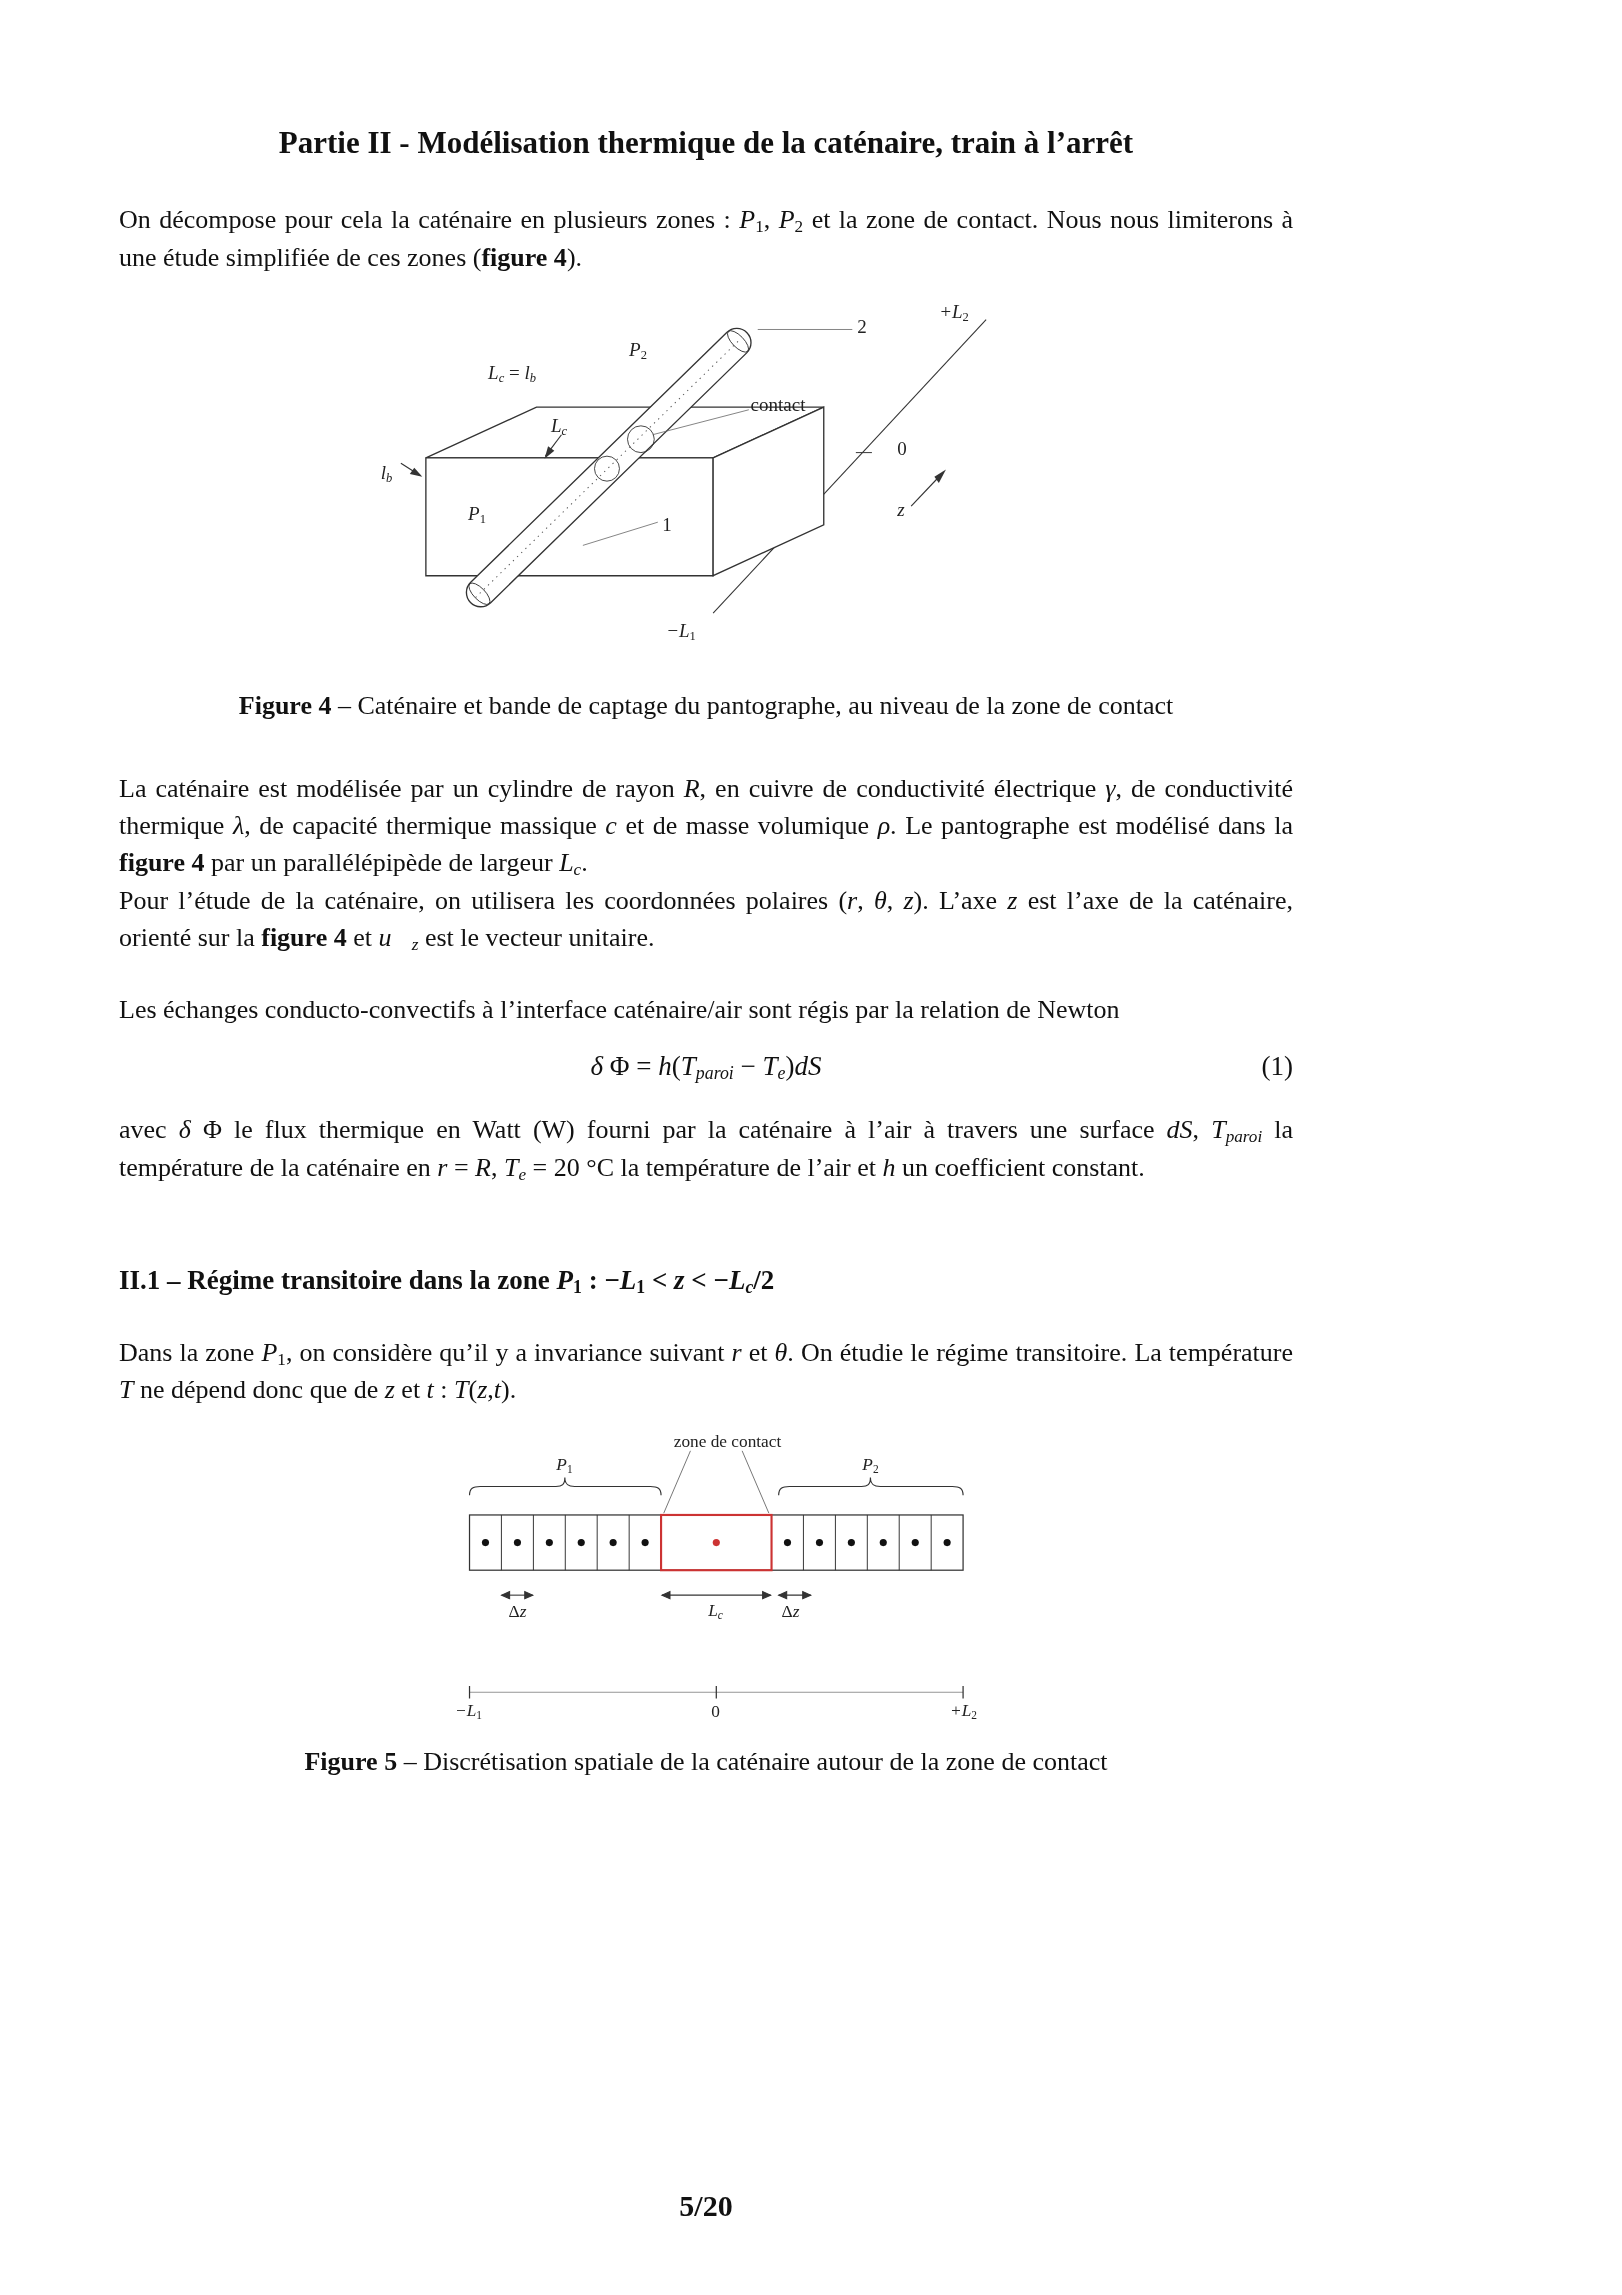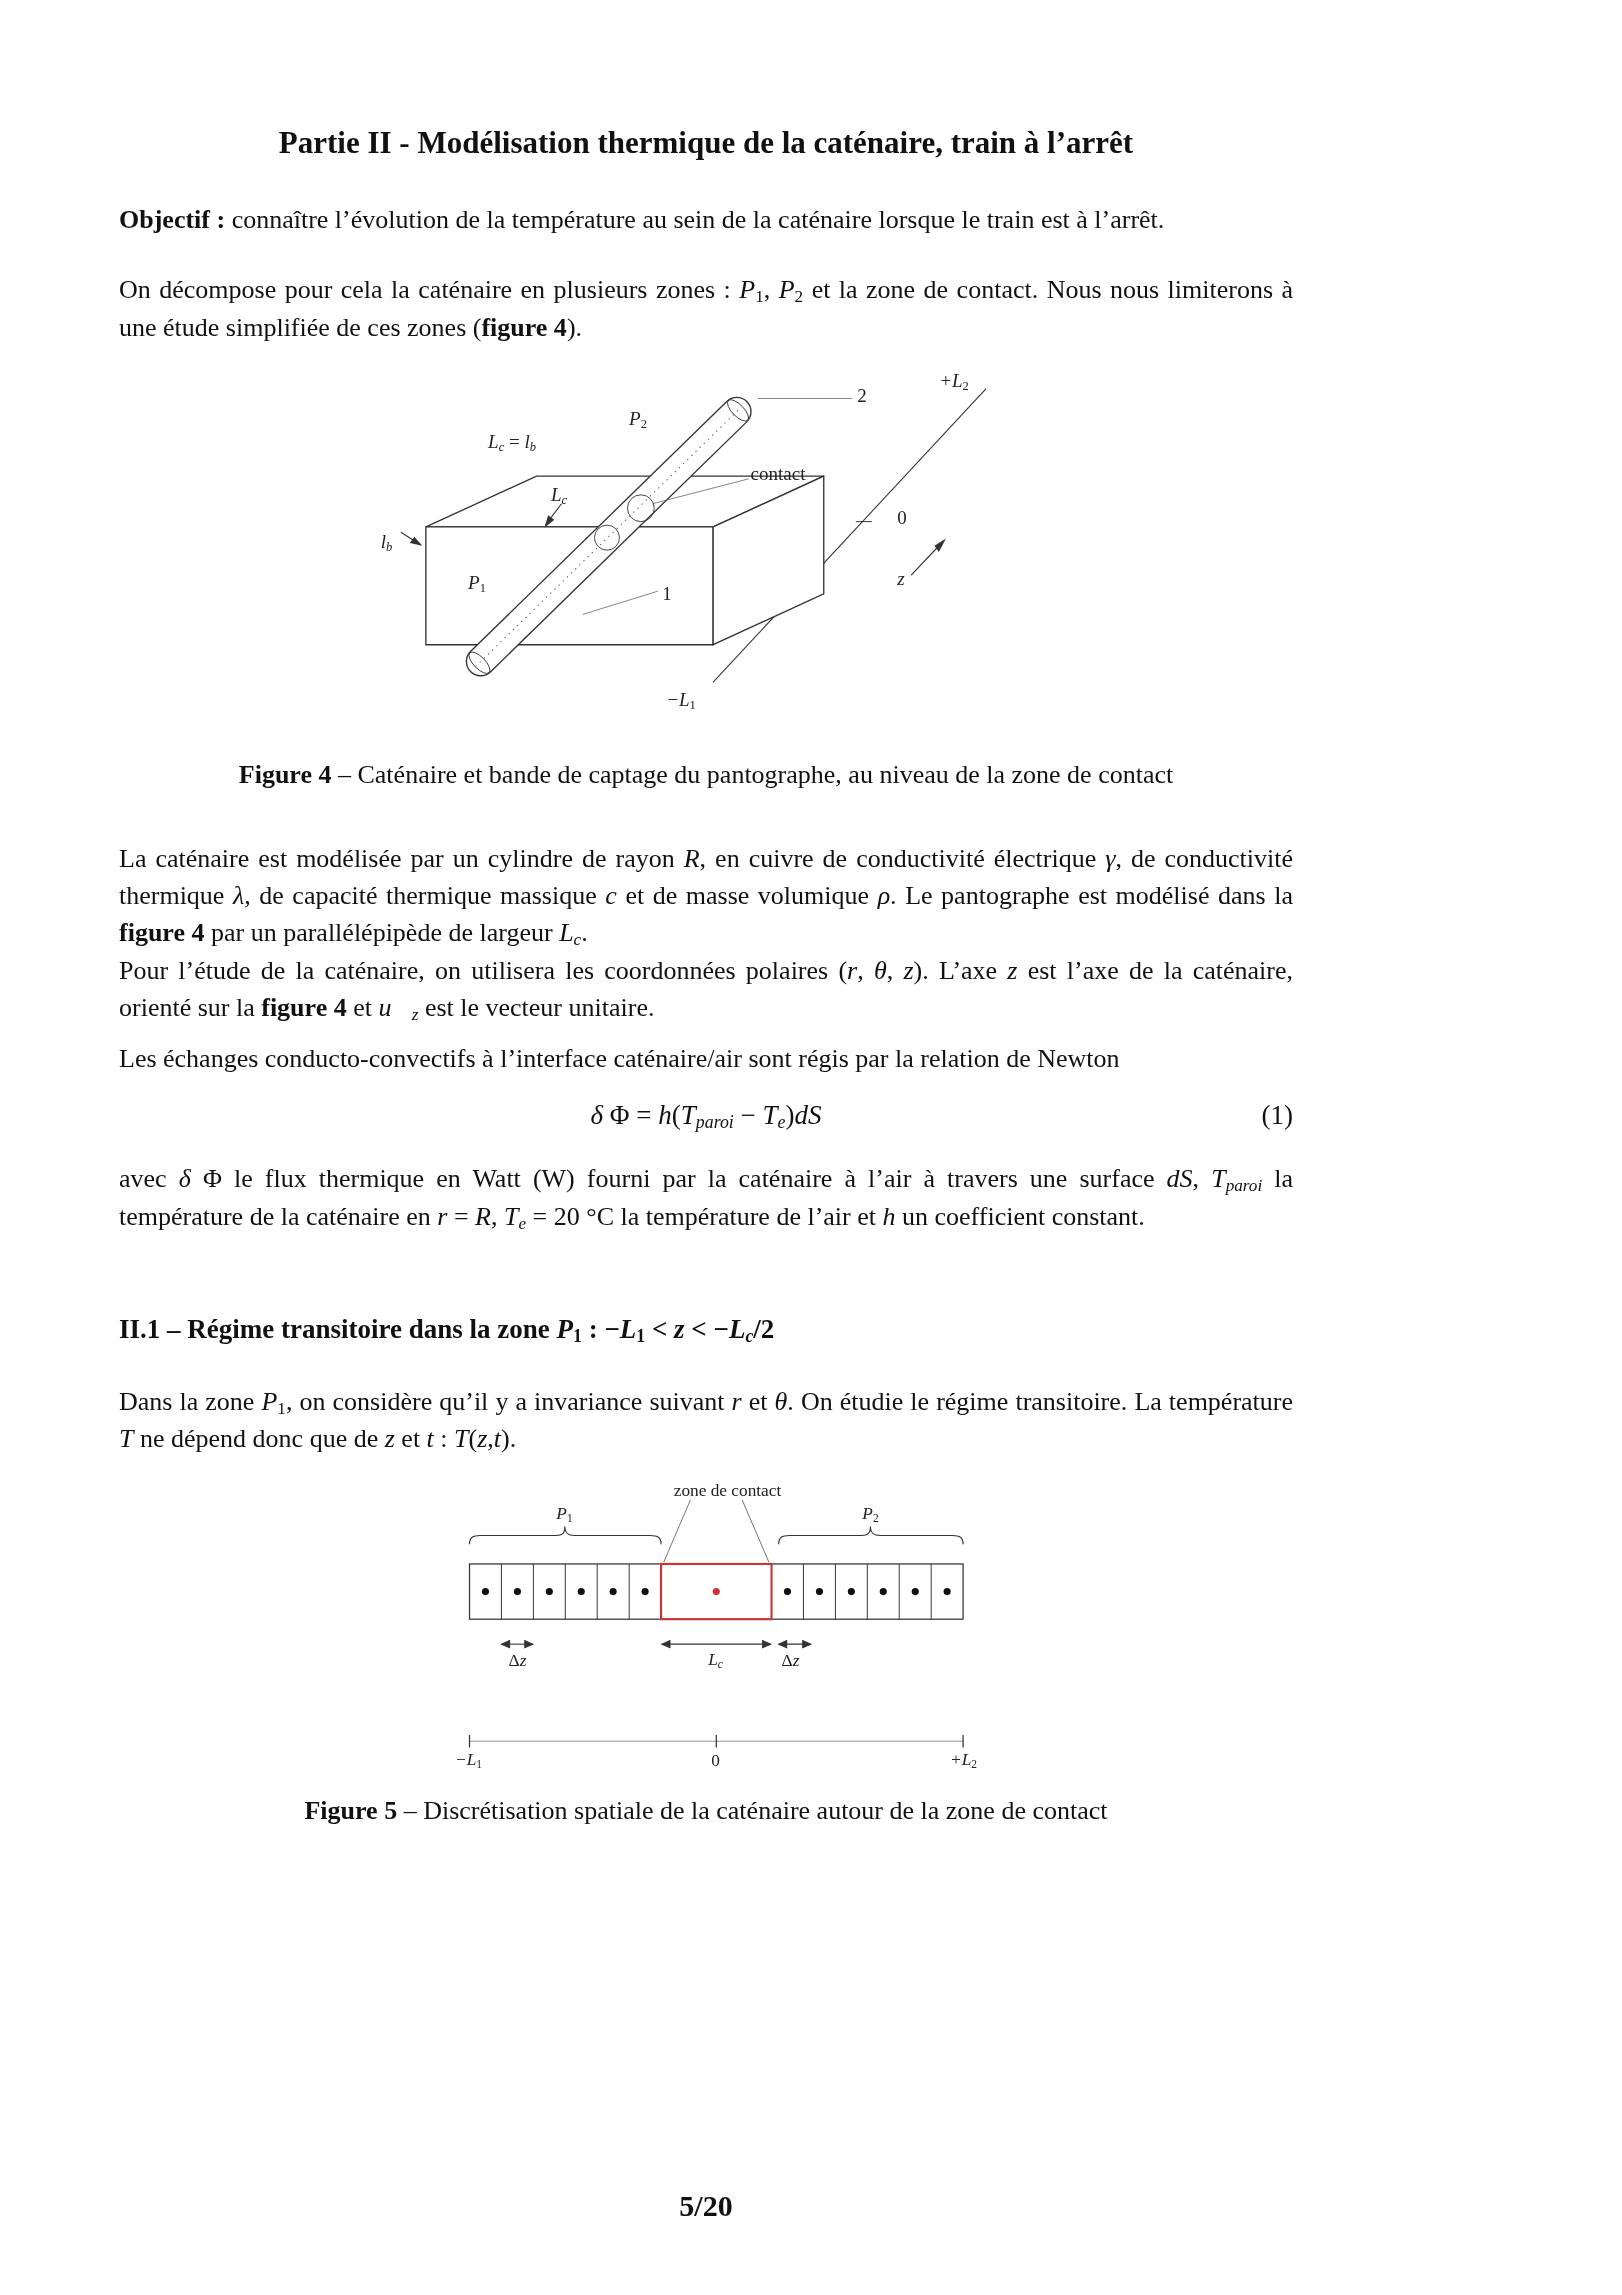--- a/index.html
+++ b/index.html
@@ -7,21 +7,21 @@
     width:1412px;height:2295px;position:relative;background:#fff;
     font-family:"Liberation Serif","DejaVu Serif",serif;
     font-size:26px;color:#111;overflow:hidden;
   }
   .content{padding:124px 119px 0 119px;}
   h1{font-size:31px;font-weight:bold;text-align:center;margin:0 0 41px 0;line-height:1.2;}
   p{margin:0;text-align:justify;line-height:1.42;}
   .mb-lg{margin-bottom:33px;}
   .mb-md{margin-bottom:22px;}
   .mb-xl{margin-bottom:76px;}
-  .mb-after-p4{margin-bottom:14px;}
+  .mb-after-p4{margin-bottom:35px;}
   .caption{text-align:center;margin:14px 0 47px 0;}
   .caption5{text-align:center;margin:17.3px 0 0 0;}
   h2{font-size:27px;font-weight:bold;margin:0 0 35px 0;line-height:1.3;}
   .p7{margin-bottom:23.6px;}
   .figure{position:relative;margin:3.1px auto 11px auto;}
   .fig4{width:678px;height:375px;}
   .fig5{width:607px;height:294px;margin:7.9px auto 4.7px auto;}
   .figure svg{display:block;width:100%;height:100%;}
   .fig-label{
     position:absolute;transform:translate(-50%,-50%);
@@ -39,21 +39,20 @@
   .pagenum{position:absolute;left:0;right:0;top:2189px;text-align:center;font-weight:bold;font-size:30px;}
 </style>
 </head>
 <body>
 
 <div class="page">
   <div class="content">
 
     <h1>Partie II - Modélisation thermique de la caténaire, train à l’arrêt</h1>
 
-    <p class="mb-lg"><span class="seg-b">Objectif : </span><span>connaître l’évolution de la température au sein de la caténaire lorsque le train est à l’arrêt.</span></p>
 
     <p class="mb-md"><span>On décompose pour cela la caténaire en plusieurs zones : </span><span class="seg-i">P</span><span class="seg-sub">1</span><span>, </span><span class="seg-i">P</span><span class="seg-sub">2</span><span> et la zone de contact. Nous nous limiterons à une étude simplifiée de ces zones (</span><span class="seg-b">figure 4</span><span>).</span></p>
 
     <div class="figure fig4">
       <svg viewBox="0 0 760 420">
 
         <line x1="388" y1="352" x2="694" y2="23" stroke="#333" stroke-width="1.2"></line>
 
         <g>
           <polygon points="190,121 512,121 388,178 66,178" fill="#ffffff" stroke="#333" stroke-width="1.5"></polygon>

